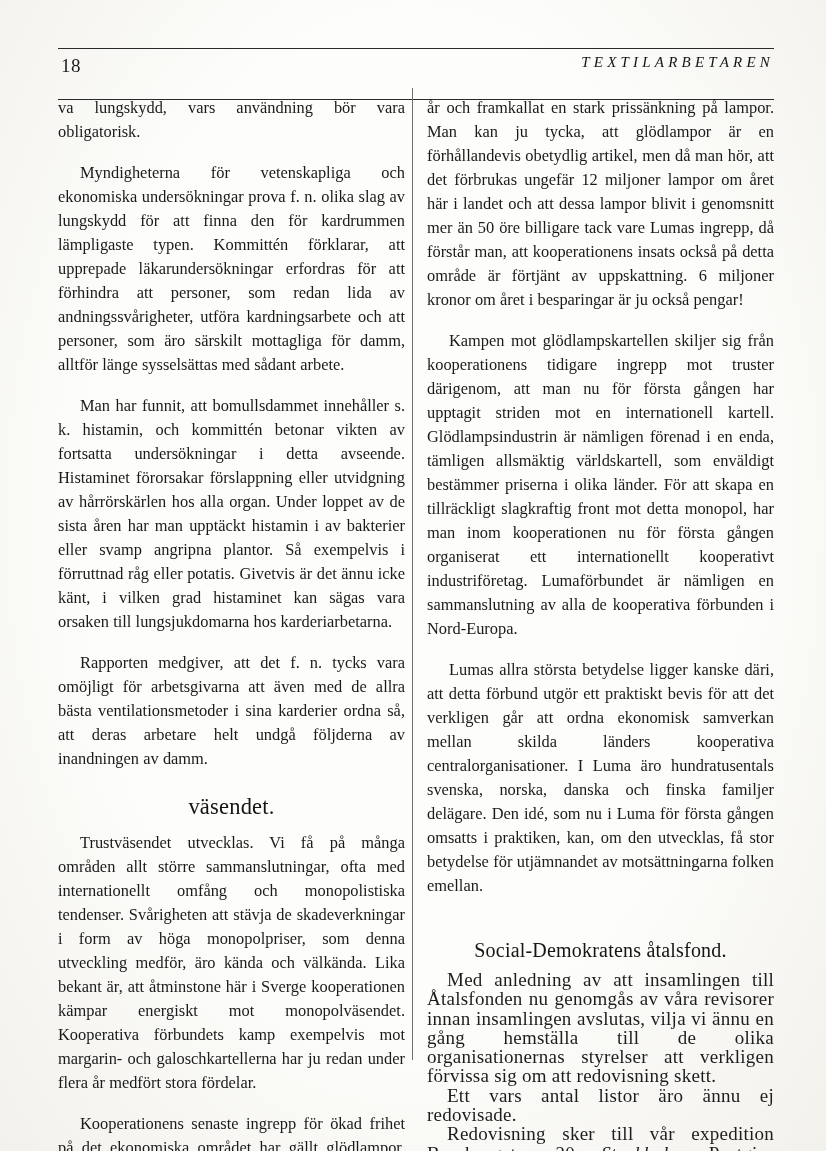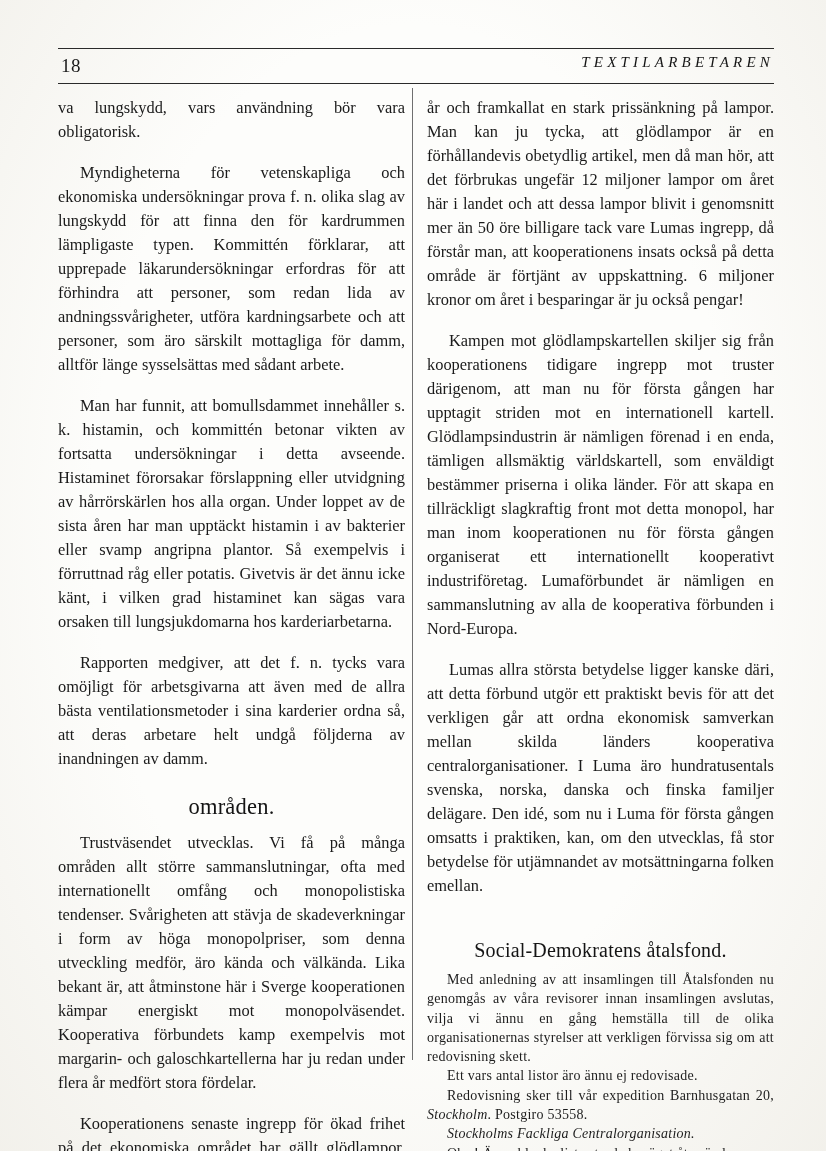--- a/index.html
+++ b/index.html
@@ -24,21 +24,21 @@
       radial-gradient(ellipse at 50% 45%, rgba(255,255,255,0) 55%, rgba(226,222,211,0.40) 100%);
     pointer-events: none;
   }
 
   
   .head {
     position: absolute;
     left: 58px;
     top: 48px;
     width: 716px;
-    height: 36px;
+    height: 52px;
   }
   .head .rule-top {
     position: absolute;
     left: 0; right: 0; top: 0;
     height: 1px;
     background: #2a2a2a;
   }
   .head .rule-bottom {
     position: absolute;
     left: 0; right: 0; bottom: 0;
@@ -116,21 +116,21 @@
   .title-block-1 { margin-top: 23px; margin-bottom: 11px; }
   .title-block-2 { margin-top: 40px; margin-bottom: 8px; }
   h2.artcl-title.small {
     font-size: 20px;
     line-height: 24px;
   }
 
   
   p.notice {
     margin: 0;
-    font-size: 14px;
+    font-size: 19px;
     line-height: 19.3px;
     text-align: justify;
     text-indent: 20px;
     letter-spacing: 0.25px;
     color: #1d1d1d;
   }
   .sig {
     font-style: italic;
     letter-spacing: 0.4px;
   }
@@ -154,21 +154,21 @@
   <div class="columns">
 
     <div class="col col-left">
 
       <p class="body noindent">va lungskydd, vars användning bör vara obligatorisk.</p>
       <p class="body">Myndigheterna för vetenskapliga och ekonomiska undersökningar prova f. n. olika slag av lungskydd för att finna den för kardrummen lämpligaste typen. Kommittén förklarar, att upprepade läkarundersökningar erfordras för att förhindra att personer, som redan lida av andningssvårigheter, utföra kardningsarbete och att personer, som äro särskilt mottagliga för damm, alltför länge sysselsättas med sådant arbete.</p>
       <p class="body">Man har funnit, att bomullsdammet innehåller s. k. histamin, och kommittén betonar vikten av fortsatta undersökningar i detta avseende. Histaminet förorsakar förslappning eller utvidgning av hårrörskärlen hos alla organ. Under loppet av de sista åren har man upptäckt histamin i av bakterier eller svamp angripna plantor. Så exempelvis i förruttnad råg eller potatis. Givetvis är det ännu icke känt, i vilken grad histaminet kan sägas vara orsaken till lungsjukdomarna hos karderiarbetarna.</p>
       <p class="body">Rapporten medgiver, att det f. n. tycks vara omöjligt för arbetsgivarna att även med de allra bästa ventilationsmetoder i sina karderier ordna så, att deras arbetare helt undgå följderna av inandningen av damm.</p>
 
       <div class="title-block-1">
-        <h2 class="artcl-title">områden.</h2>
+        <h2 class="artcl-title">väsendet.</h2>
       </div>
 
       <p class="body">Trustväsendet utvecklas. Vi få på många områden allt större sammanslutningar, ofta med internationellt omfång och monopolistiska tendenser. Svårigheten att stävja de skadeverkningar i form av höga monopolpriser, som denna utveckling medför, äro kända och välkända. Lika bekant är, att åtminstone här i Sverge kooperationen kämpar energiskt mot monopolväsendet. Kooperativa förbundets kamp exempelvis mot margarin- och galoschkartellerna har ju redan under flera år medfört stora fördelar.</p>
       <p class="body">Kooperationens senaste ingrepp för ökad frihet på det ekonomiska området har gällt glödlampor. Den kooperativa Lumafabriken har snart varit i gång i två</p>
     </div>
 
     <div class="col col-right">
 
       <p class="body noindent">år och framkallat en stark prissänkning på lampor. Man kan ju tycka, att glödlampor är en förhållandevis obetydlig artikel, men då man hör, att det förbrukas ungefär 12 miljoner lampor om året här i landet och att dessa lampor blivit i genomsnitt mer än 50 öre billigare tack vare Lumas ingrepp, då förstår man, att kooperationens insats också på detta område är förtjänt av uppskattning. 6 miljoner kronor om året i besparingar är ju också pengar!</p>
       <p class="body">Kampen mot glödlampskartellen skiljer sig från kooperationens tidigare ingrepp mot truster därigenom, att man nu för första gången har upptagit striden mot en internationell kartell. Glödlampsindustrin är nämligen förenad i en enda, tämligen allsmäktig världskartell, som enväldigt bestämmer priserna i olika länder. För att skapa en tillräckligt slagkraftig front mot detta monopol, har man inom kooperationen nu för första gången organiserat ett internationellt kooperativt industriföretag. Lumaförbundet är nämligen en sammanslutning av alla de kooperativa förbunden i Nord-Europa.</p>

